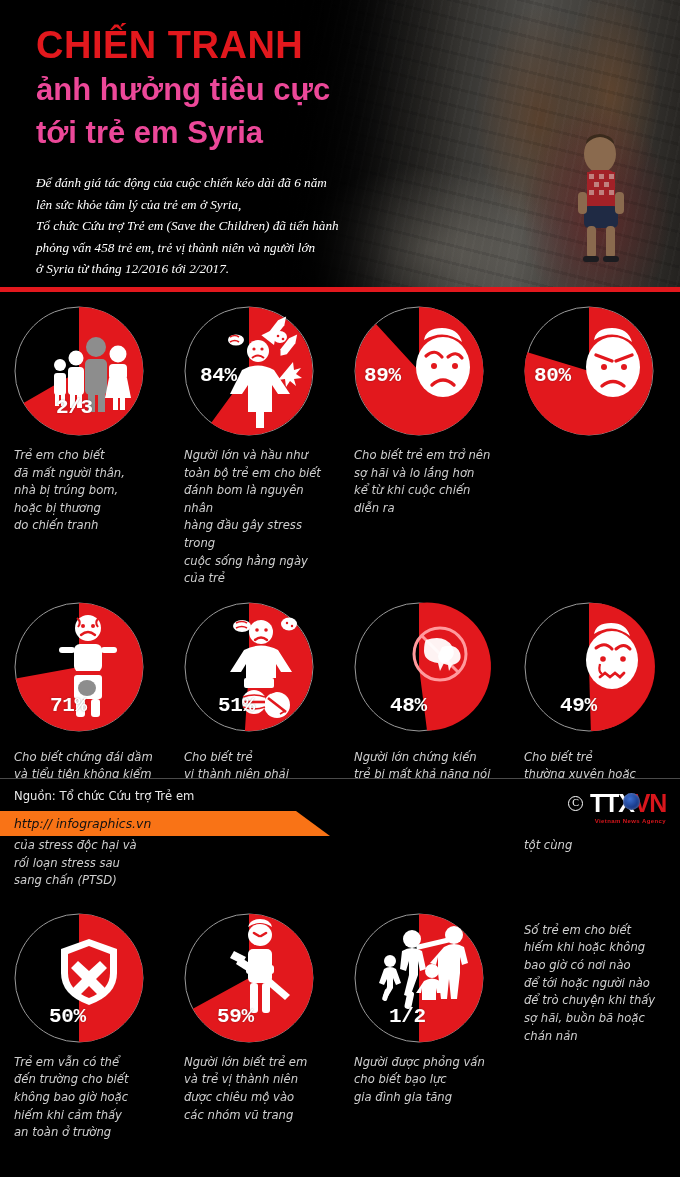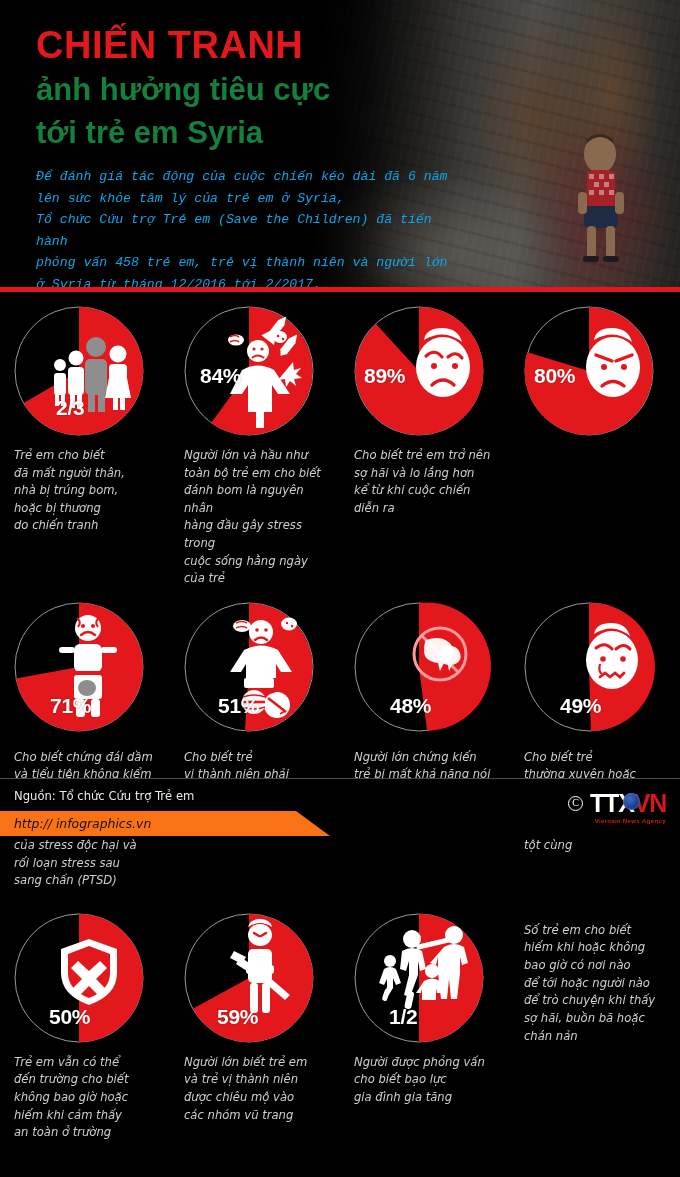--- a/index.html
+++ b/index.html
@@ -45,28 +45,28 @@
   }
   .hero-text {
     position: absolute; left: 36px; top: 26px; width: 420px; z-index: 5;
   }
   .title-1 {
     color: #e2181d;
     font-size: 38px; font-weight: 700; letter-spacing: .5px; line-height: 1.05;
     text-transform: uppercase;
   }
   .title-2 {
-    color: #15803d;
+    color: #ec4899;
     font-size: 31px; font-weight: 700; line-height: 1.26; margin-top: 4px;
   }
   .hero-sub {
-    margin-top: 14px;
-    color: #0ea5e9;
+    margin-top: 20px;
+    color: #ffffff;
     font-size: 13.2px; font-style: italic; line-height: 1.63;
-    font-family: Liberation Mono, monospace;
+    font-family: Liberation Serif, serif;
   }
   .hero-redbar {
     position: absolute; left: 0; bottom: 0; width: 680px; height: 5px;
     background: #e2181d; z-index: 7;
   }
 
   
   .grid {
     position: relative; width: 680px;
     padding: 14px 0 0 0;
@@ -77,21 +77,21 @@
   .pie-wrap { position: relative; width: 146px; height: 132px; }
   .pie {
     position: absolute; left: 0; top: 0;
     width: 130px; height: 130px;
   }
   .pie svg { display: block; width: 130px; height: 130px; overflow: visible; }
 
   .pie-label {
     position: absolute;
     color: #fff; font-weight: 700; font-size: 21px;
-    font-family: Liberation Sans, sans-serif;
+    font-family: Liberation Mono, monospace;
     letter-spacing: -0.3px;
     text-shadow: 0 0 2px rgba(0,0,0,.35);
     z-index: 6; white-space: nowrap;
   }
   .caption {
     margin-top: 9px;
     color: #cfcfcf; font-size: 11.6px; font-style: italic;
     line-height: 1.52; font-family: "DejaVu Sans", sans-serif;
     white-space: pre-line;
   }

